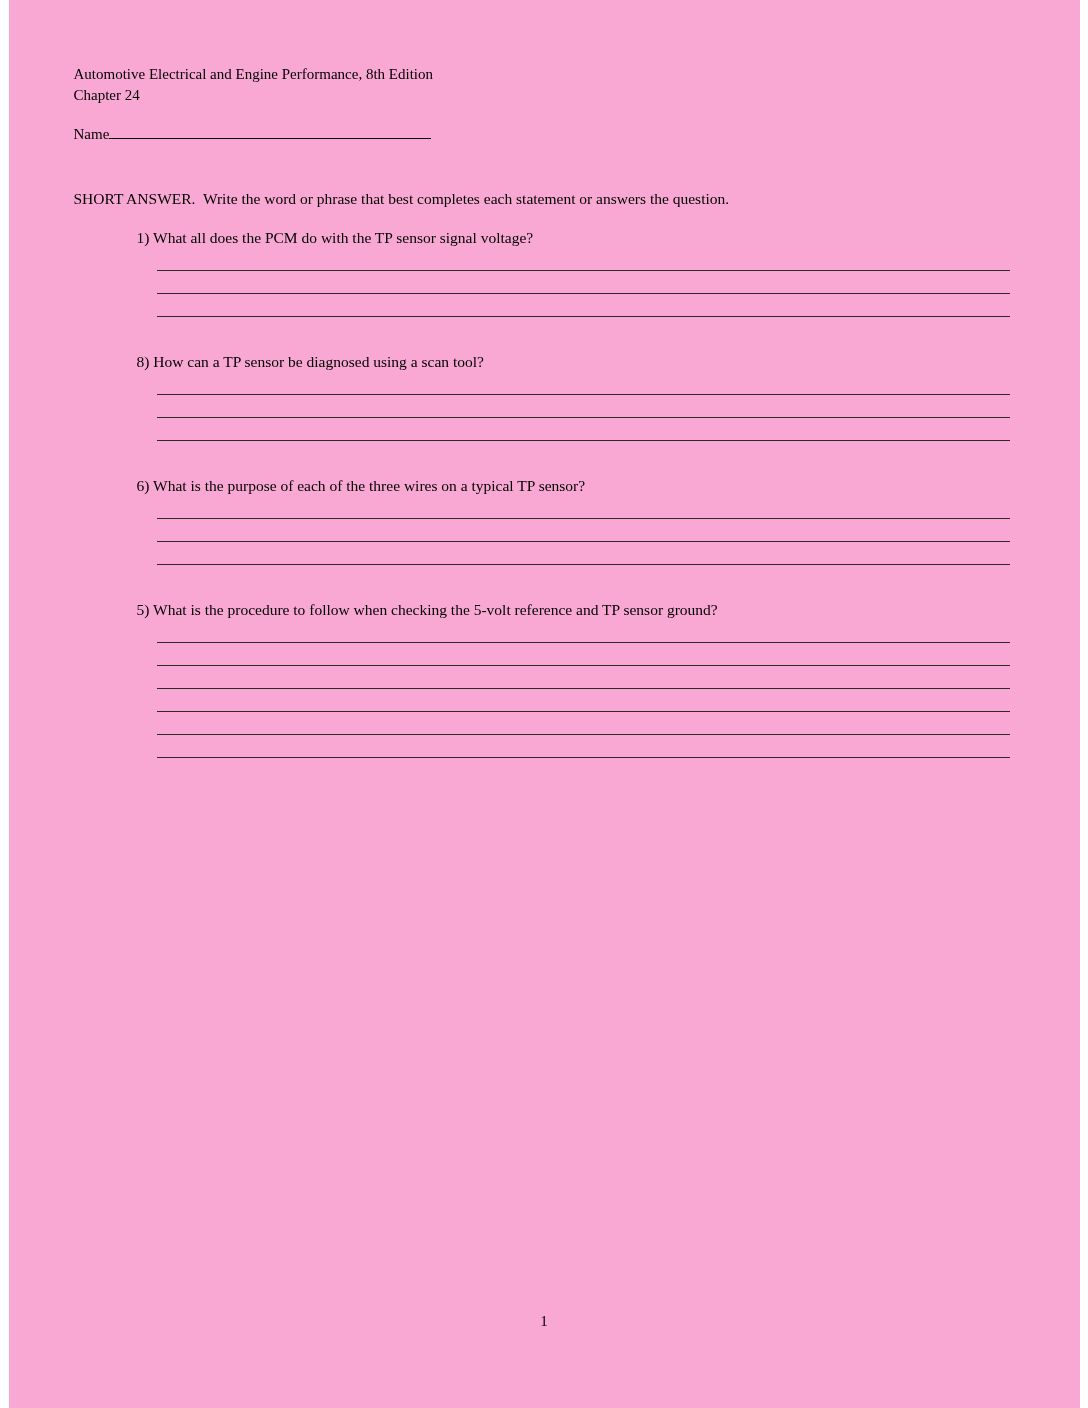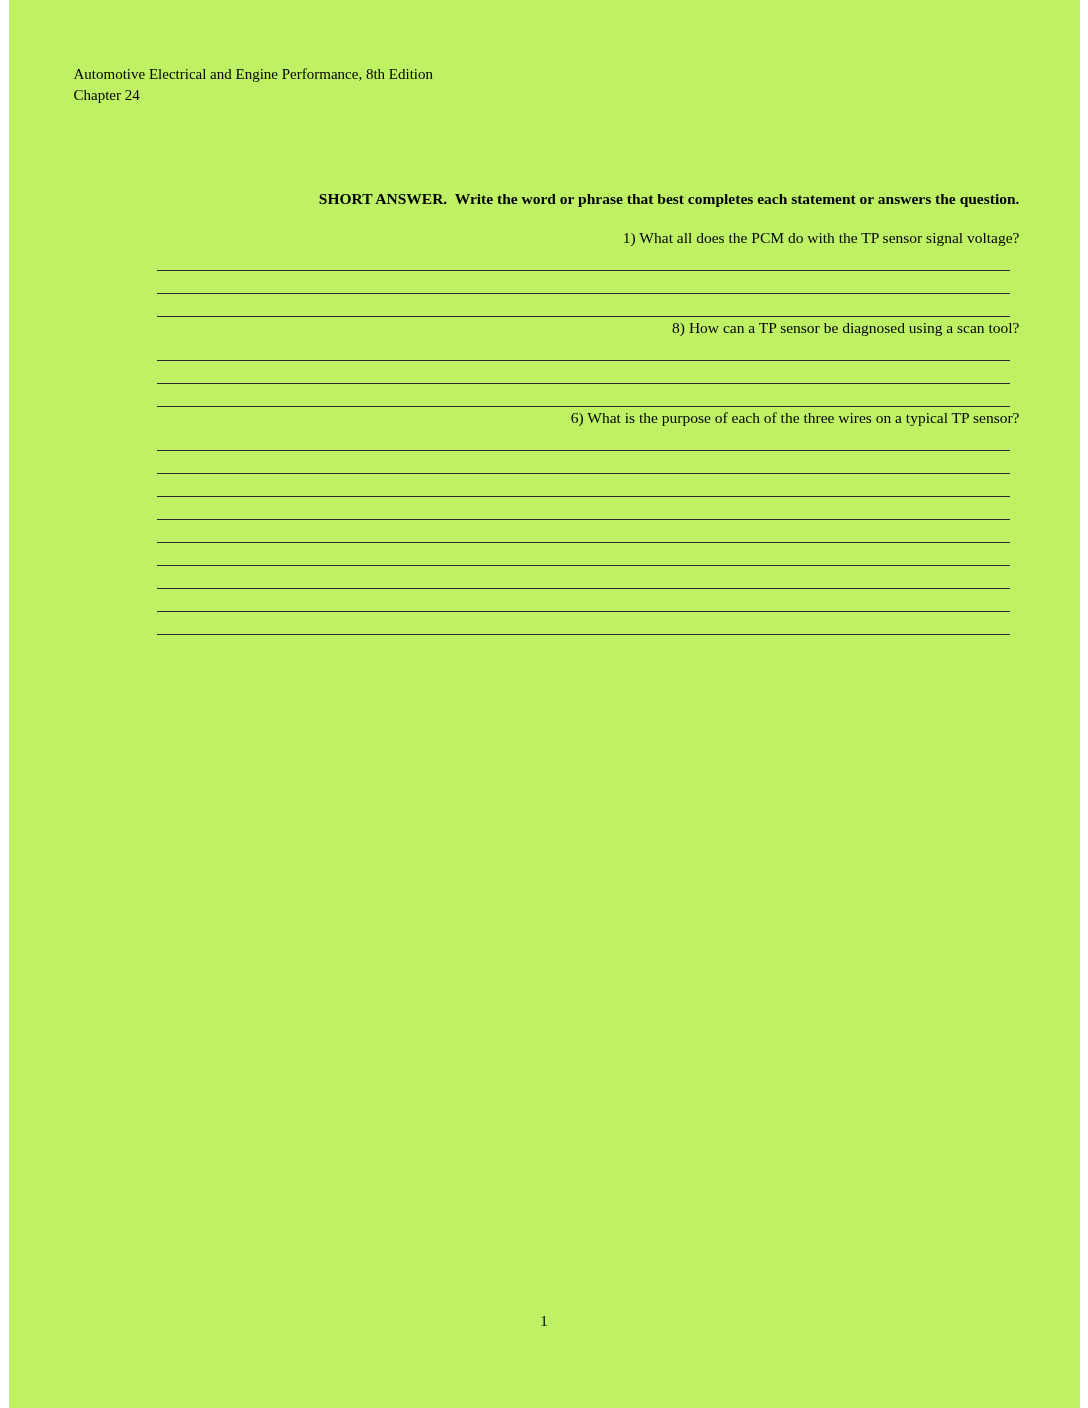--- a/index.html
+++ b/index.html
@@ -9,21 +9,21 @@
   }
   body {
     font-family: "Liberation Serif", serif;
     color: #000000;
   }
   .page {
     position: relative;
     width: 1071px;
     height: 1408px;
     margin: 0 auto;
-    background: #bef264;
+    background: #f9a8d4;
     overflow: hidden;
   }
   .header {
     position: absolute;
     top: 64px;
     left: 65px;
     font-size: 15px;
     line-height: 21px;
   }
   .name-row {
@@ -39,29 +39,28 @@
     border-bottom: 1px solid #000000;
     vertical-align: baseline;
   }
   .content {
     position: absolute;
     top: 188px;
     left: 0;
     right: 0;
   }
   .section-heading {
-    font-weight: bold;
+    font-weight: normal;
     font-size: 15.5px;
     line-height: 21px;
     margin: 0 60px 18px 65px;
     white-space: pre-wrap;
-    text-align: right;
   }
   .question-block {
-    text-align: right;
+    margin-bottom: 34px;
   }
   .question-text {
     font-size: 15.5px;
     line-height: 21px;
     margin: 0 60px 0 128px;
   }
   .answer-lines {
     margin-left: 148px;
     margin-right: 70px;
   }
@@ -81,20 +80,23 @@
 </head>
 <body>
 
 <div class="page">
 
   <div class="header">
     <div>Automotive Electrical and Engine Performance, 8th Edition</div>
     <div>Chapter 24</div>
   </div>
 
+  <div class="name-row">
+    <span>Name</span><span class="name-underline"></span>
+  </div>
 
   <div class="content">
     <div class="section-heading">SHORT ANSWER.  Write the word or phrase that best completes each statement or answers the question.</div>
     <div class="questions">
         <div class="question-block">
           <div class="question-text">1) What all does the PCM do with the TP sensor signal voltage?</div>
           <div class="answer-lines">
             <div class="answer-line"></div>
             <div class="answer-line"></div>
             <div class="answer-line"></div>
@@ -110,20 +112,21 @@
         </div>
         <div class="question-block">
           <div class="question-text">6) What is the purpose of each of the three wires on a typical TP sensor?</div>
           <div class="answer-lines">
             <div class="answer-line"></div>
             <div class="answer-line"></div>
             <div class="answer-line"></div>
           </div>
         </div>
         <div class="question-block">
+          <div class="question-text">5) What is the procedure to follow when checking the 5-volt reference and TP sensor ground?</div>
           <div class="answer-lines">
             <div class="answer-line"></div>
             <div class="answer-line"></div>
             <div class="answer-line"></div>
             <div class="answer-line"></div>
             <div class="answer-line"></div>
             <div class="answer-line"></div>
           </div>
         </div>
       </div>

